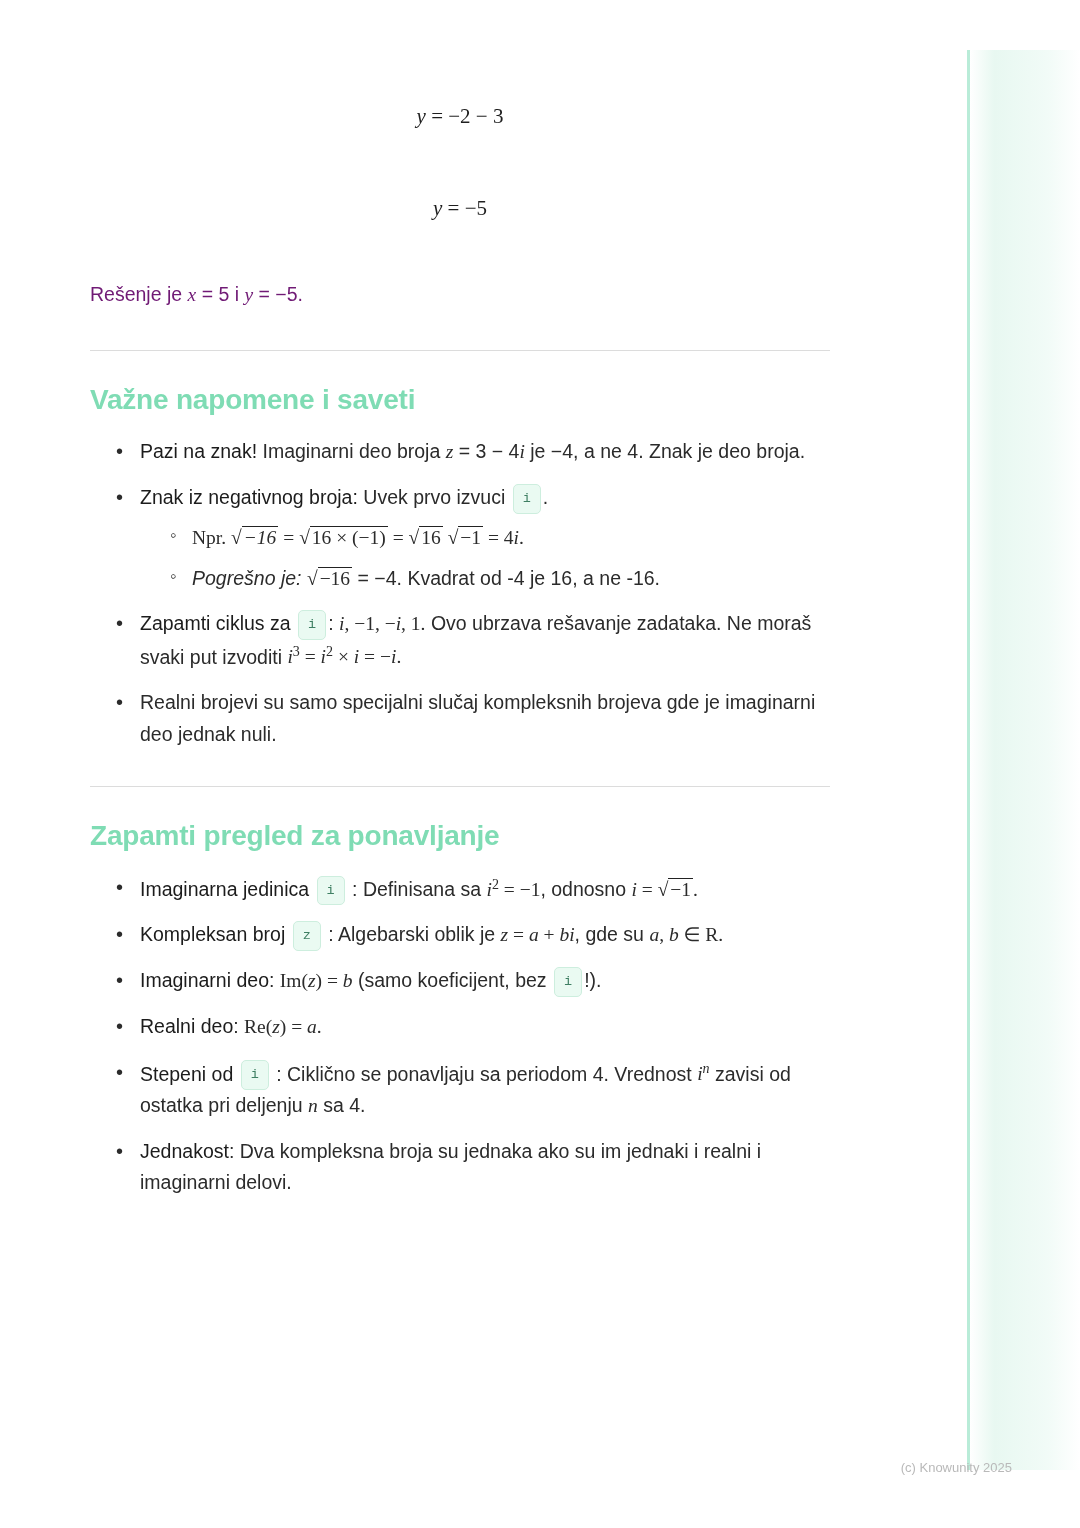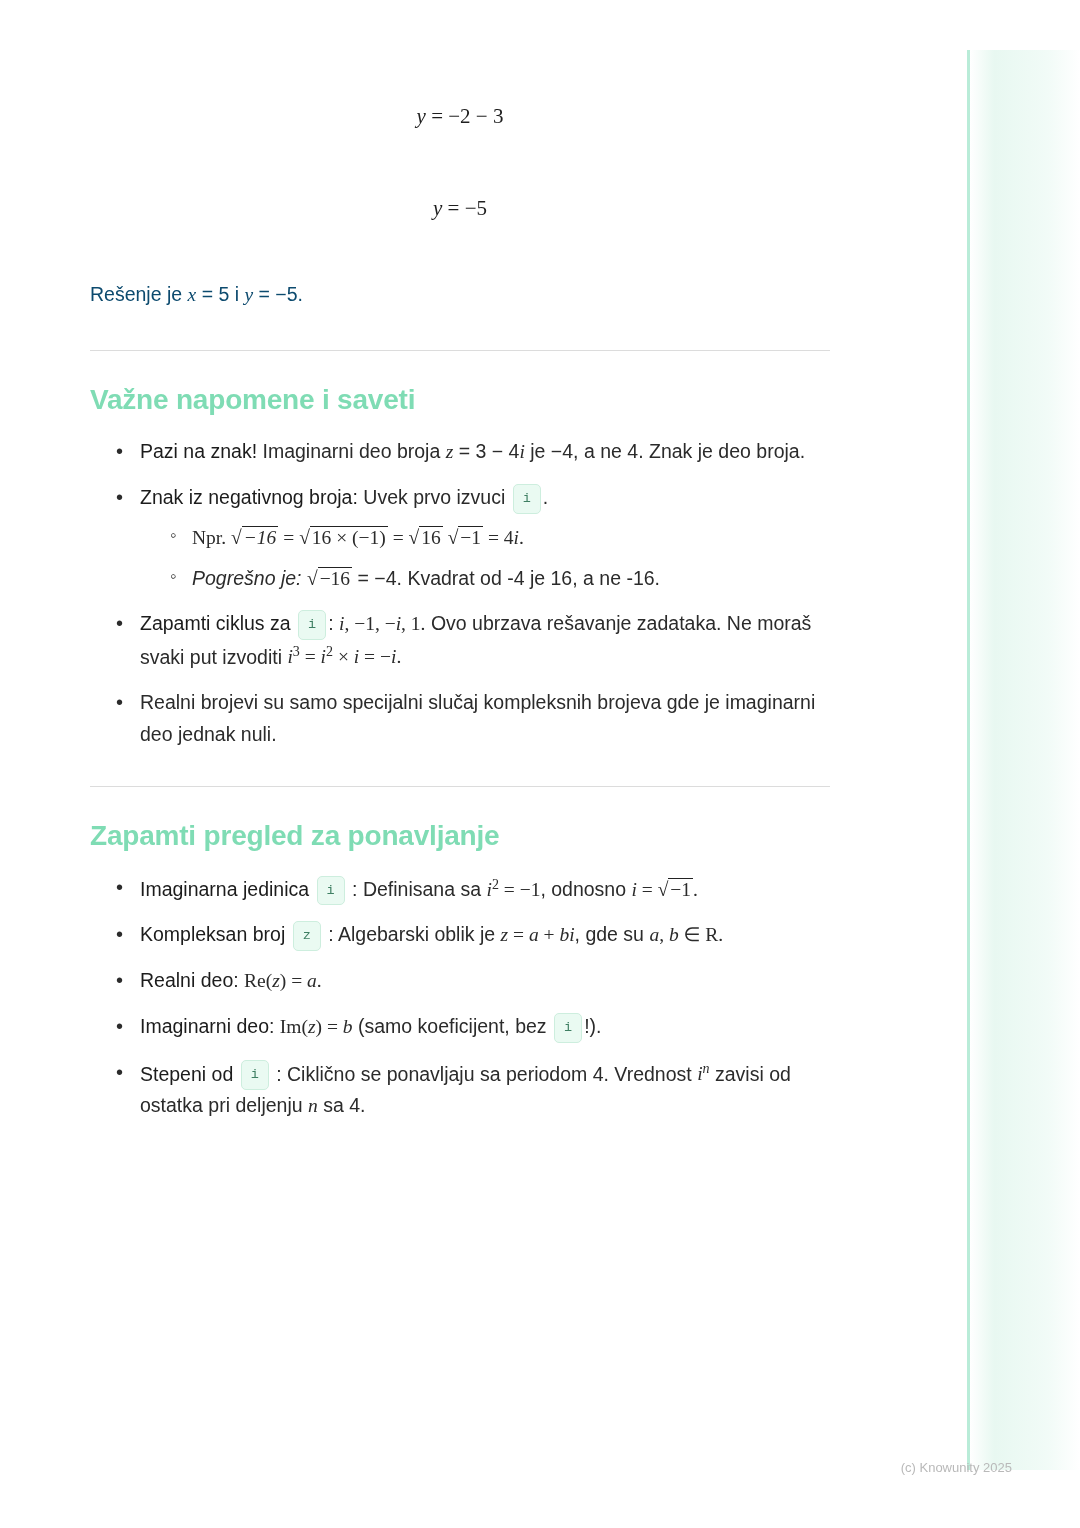--- a/index.html
+++ b/index.html
@@ -42,21 +42,21 @@
     font-family: "Liberation Serif", serif;
     font-size: 21px;
     color: #1f1f1f;
   }
   .m1 { margin-top: 104px; }
   .m2 { margin-top: 67px; }
   .para {
     margin-top: 58px;
     font-size: 19.5px;
     line-height: 1.55;
-    color: #0c4a6e;
+    color: #701a75;
   }
   .mi { font-family: "Liberation Serif", serif; font-style: italic; }
   .mr { font-family: "Liberation Serif", serif; font-style: normal; }
   hr.sep {
     border: none;
     border-top: 1px solid #dcdcdc;
     margin: 40px 0 0 0;
     width: 740px;
   }
   h2.section {
@@ -199,30 +199,33 @@
         : Definisana sa <span class="mr"><i class="mi">i</i><sup>2</sup> = −1</span>, odnosno
         <span class="mr"><i class="mi">i</i> = <span class="frac-sqrt">√<span style="border-top:1px solid #222;padding:0 2px;">−1</span></span>.</span>
       </li>
       <li>
         <b>Kompleksan broj</b>
         <code class="chip">z</code>
         : Algebarski oblik je <span class="mr"><i class="mi">z</i> = <i class="mi">a</i> + <i class="mi">bi</i></span>, gde su
         <span class="mr"><i class="mi">a</i>, <i class="mi">b</i> ∈ R.</span>
       </li>
       <li>
-        <b>Realni deo</b>: <span class="mr">Re(<i class="mi">z</i>) = <i class="mi">a</i>.</span>
-      </li>
-      <li>
         <b>Imaginarni deo</b>: <span class="mr">Im(<i class="mi">z</i>) = <i class="mi">b</i></span> (samo koeficijent, bez
         <code class="chip">i</code>!).
+      </li>
+      <li>
+        <b>Realni deo</b>: <span class="mr">Re(<i class="mi">z</i>) = <i class="mi">a</i>.</span>
       </li>
       <li>
         <b>Stepeni od</b>
         <code class="chip">i</code>
         : Ciklično se ponavljaju sa periodom 4. Vrednost <span class="mr"><i class="mi">i</i><sup><i class="mi">n</i></sup></span> zavisi od ostatka pri deljenju <i class="mi">n</i> sa 4.
       </li>
+      <li>
+        <b>Jednakost</b>: Dva kompleksna broja su jednaka ako su im jednaki i realni i imaginarni delovi.
+      </li>
     </ul>
 
   </div>
 
   <div class="footer">(c) Knowunity 2025</div>
 
 </div>
 
 </body></html>

